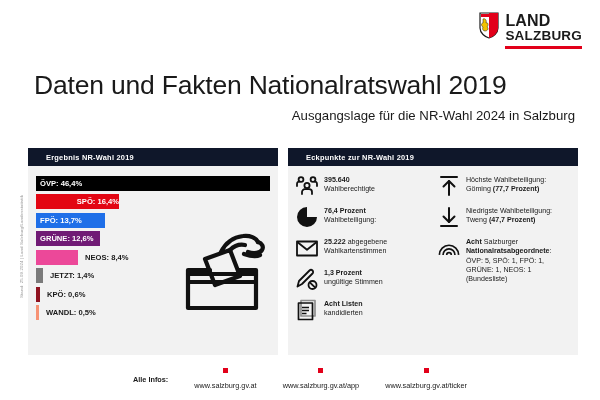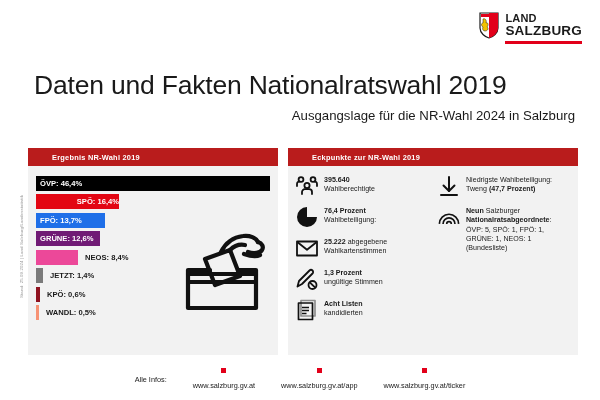--- a/index.html
+++ b/index.html
@@ -31,21 +31,21 @@
 
   
   .logo {
     position: absolute;
     right: 18px; top: 12px;
     display: flex; align-items: flex-start; gap: 6px;
   }
   .crest { width: 20px; height: 27px; display: block; }
   .logo-text { line-height: 1.0; padding-top: 1px; }
   .logo-land {
-    font-size: 11px; font-weight: bold; color: #1a1a1a;
+    font-size: 16px; font-weight: bold; color: #1a1a1a;
     letter-spacing: .2px; display: block;
   }
   .logo-salzburg {
     font-size: 13.5px; font-weight: bold; color: #1a1a1a;
     letter-spacing: .2px; display: block;
   }
   .logo-rule {
     display: block; height: 3px; background: #e2001a;
     margin-top: 3px; width: 100%;
   }
@@ -67,26 +67,26 @@
     color: #1a1a1a;
     white-space: nowrap;
   }
 
   
   .panel {
     position: absolute;
     background: #f2f2f2;
   }
   .panel-head {
-    background: #b91c1c;
+    background: #0f172a;
     color: #ffffff;
     font-size: 7.4px;
     font-weight: bold;
     letter-spacing: .25px;
-    padding: 5px 8px 4px 24px;
+    padding: 5px 8px 4px 18px;
   }
   #panel-left  { left: 28px;  top: 148px; width: 250px; height: 207px; }
   #panel-right { left: 288px; top: 148px; width: 290px; height: 207px; }
 
   
   .chart {
     position: relative;
     padding: 10px 8px 0 8px;
   }
   .bar-row {
@@ -155,21 +155,21 @@
   
   .footer {
     position: absolute;
     left: 0; right: 0; top: 368px;
     display: flex;
     justify-content: center;
     align-items: center;
     gap: 26px;
   }
   .footer-label {
-    font-size: 7.3px; font-weight: normal; color: #1a1a1a;
+    font-size: 7.3px; font-weight: bold; color: #1a1a1a;
   }
   .footer-link {
     display: flex; align-items: center; gap: 8px;
     font-size: 7.3px; color: #1a1a1a; flex-direction: column;
   }
   .sq {
     width: 5px; height: 5px; background: #e2001a; flex: none;
   }
 </style>
 </head>
@@ -314,39 +314,51 @@
               </svg>
             </div>
             <div class="fact-text"><b>Acht Listen</b><br>kandidierten</div>
           </div>
         </div>
       <div class="facts-col" id="facts-right">
           <div class="fact">
             <div class="fact-icon">
               <svg width="22" height="22" viewBox="0 0 22 22">
                 <g fill="none" stroke="#111" stroke-width="2" stroke-linecap="round" stroke-linejoin="round">
+                  <path d="M3 2 H19"></path>
+                  <path d="M11 20 V6"></path>
+                  <path d="M5.5 11.5 L11 6 L16.5 11.5"></path>
+                </g>
+              </svg>
+            </div>
+            <div class="fact-text">Höchste Wahlbeteiligung:<br>Göming <b>(77,7 Prozent)</b></div>
+          </div>
+          <div class="fact">
+            <div class="fact-icon">
+              <svg width="22" height="22" viewBox="0 0 22 22">
+                <g fill="none" stroke="#111" stroke-width="2" stroke-linecap="round" stroke-linejoin="round">
                   <path d="M3 20 H19"></path>
                   <path d="M11 2 V16"></path>
                   <path d="M5.5 10.5 L11 16 L16.5 10.5"></path>
                 </g>
               </svg>
             </div>
             <div class="fact-text">Niedrigste Wahlbeteiligung:<br>Tweng <b>(47,7 Prozent)</b></div>
           </div>
           <div class="fact">
             <div class="fact-icon">
               <svg width="24" height="18" viewBox="0 0 24 18">
                 <g fill="none" stroke="#111" stroke-width="1.8">
                   <path d="M1.5 16.5 A10.5 10.5 0 0 1 22.5 16.5"></path>
                   <path d="M5.5 16.5 A6.5 6.5 0 0 1 18.5 16.5"></path>
                   <path d="M9.5 16.5 A2.5 2.5 0 0 1 14.5 16.5"></path>
                 </g>
               </svg>
             </div>
-            <div class="fact-text"><b>Neun</b> Salzburger<br><b>Nationalratsabgeordnete</b>:<br>ÖVP: 5, SPÖ: 1, FPÖ: 1,<br>GRÜNE: 1, NEOS: 1<br>(Bundesliste)</div>
+            <div class="fact-text"><b>Acht</b> Salzburger<br><b>Nationalratsabgeordnete</b>:<br>ÖVP: 5, SPÖ: 1, FPÖ: 1,<br>GRÜNE: 1, NEOS: 1<br>(Bundesliste)</div>
           </div>
         </div>
     </div>
   </div>
 
   <div class="footer">
     <span class="footer-label">Alle Infos:</span>
     <div id="footer-links-container" style="display:flex; gap:26px;">
         <div class="footer-link">
           <span class="sq" style="background: rgb(226, 0, 26);"></span>

